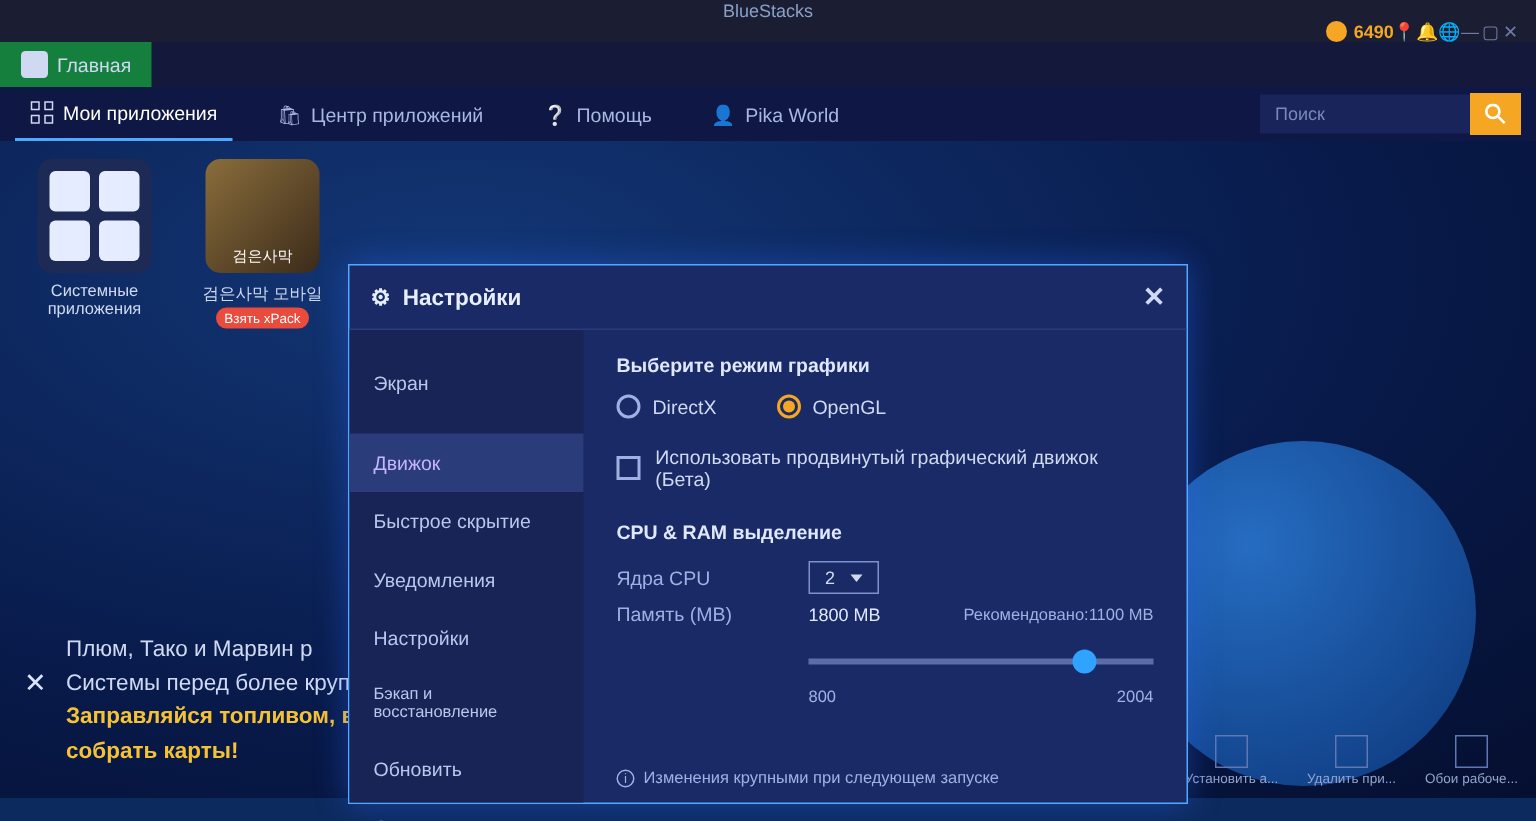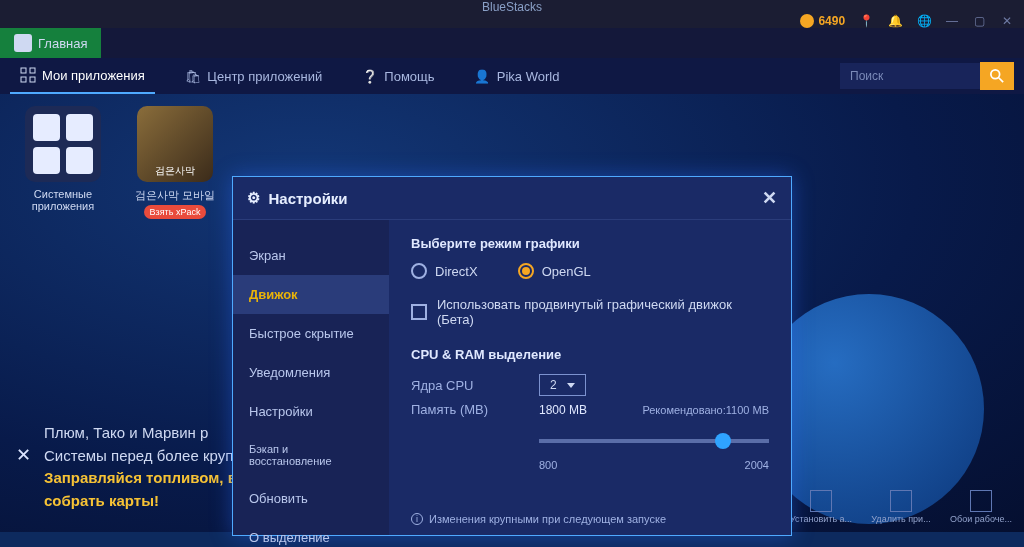--- a/index.html
+++ b/index.html
@@ -1,20 +1,20 @@
 <!DOCTYPE html>
 <html><head>
 <meta charset="utf-8">
 <style>
   * { margin:0; padding:0; box-sizing:border-box; font-family: "Segoe UI", Arial, sans-serif; }
   body { width:1024px; height:547px; background:#0d2a5e; overflow:hidden; color:#cfd9f2; position:relative; }
   
   .titlebar { height:28px; background:#1b1d33; display:flex; align-items:center; padding:0 8px; color:#8aa0c7; font-size:12px;flex-direction:column; }
   .titlebar .logo { width:16px; height:16px; border-radius:50%; background:#3b82f6; display:inline-block; margin-right:6px; }
-  .titlebar .righticons { margin-left:auto; display:flex; align-items:center; gap:14px; }
+  .titlebar .righticons { margin-left:auto; display:flex; align-items:center; }
   .coin { color:#f5a623; font-weight:600; display:flex; align-items:center; gap:4px;}
   .coin .circ{width:14px;height:14px;border-radius:50%;background:#f5a623;display:inline-block;}
   .winbtn { width:14px; height:14px; color:#6e7aa3; }
   
   .maintab { height:30px; background:#14183a; display:flex; align-items:stretch; }
   .tab { display:flex; align-items:center; padding:0 14px; color:#cfd9f2; font-size:13px; gap:6px; background:#15803d; }
   .tab .home-icon{width:18px;height:18px;border-radius:3px;background:#cfd9f2;}
   
   .navbar { height:36px; background:#0f1844; display:flex; align-items:center; padding:0 10px; gap:20px; font-size:13px; color:#a9b8e0;}
   .navitem { display:flex; align-items:center; gap:6px; padding:0 10px; height:100%; cursor:pointer;}
@@ -46,21 +46,21 @@
   
   .planet{position:absolute;right:40px;top:200px;width:230px;height:230px;border-radius:50%;background:radial-gradient(circle at 35% 30%, #2b7bd6, #0d3d86);opacity:.85;}
   
   .modal { position:absolute; top:82px; left:232px; width:560px; height:360px; background:#1a2a66; border:1px solid #4faaff; box-shadow:0 0 20px #2a6bff66; display:flex; flex-direction:column; }
   .modal-header{display:flex;align-items:center;padding:10px 14px;color:#e6eeff;font-size:15px;font-weight:600;border-bottom:1px solid #2a3c7a;}
   .modal-header .gear{margin-right:8px;}
   .modal-header .close{margin-left:auto;font-size:18px;color:#cfd9f2;cursor:pointer;}
   .modal-body{display:flex;flex:1;min-height:0;}
   .sidebar{width:160px;background:#182356;display:flex;flex-direction:column;padding-top:16px;}
   .sideitem{padding:12px 16px;font-size:13px;color:#b9c7ec;cursor:pointer;}
-  .sideitem.active{background:#2a3c7a;color:#eab308;font-weight:700;}
+  .sideitem.active{background:#2a3c7a;color:#c4b5fd;font-weight:400;margin-top:14px;}
   .sideitem.small{font-size:11px;}
   .panel{flex:1;padding:16px 22px 10px;font-size:13px;color:#cfd9f2;display:flex;flex-direction:column;}
   .panel h4{font-size:13px;font-weight:600;color:#e0e8ff;margin-bottom:12px;}
   .radiorow{display:flex;gap:40px;margin-bottom:18px;}
   .radio{display:flex;align-items:center;gap:8px;cursor:pointer;}
   .rcirc{width:16px;height:16px;border-radius:50%;border:2px solid #9fb1e3;display:inline-flex;align-items:center;justify-content:center;}
   .rcirc.sel{border-color:#f5a623;}
   .rcirc.sel::after{content:"";width:8px;height:8px;border-radius:50%;background:#f5a623;}
   .checkrow{display:flex;align-items:center;gap:10px;margin-bottom:20px;}
   .chk{width:16px;height:16px;border:2px solid #9fb1e3;}

